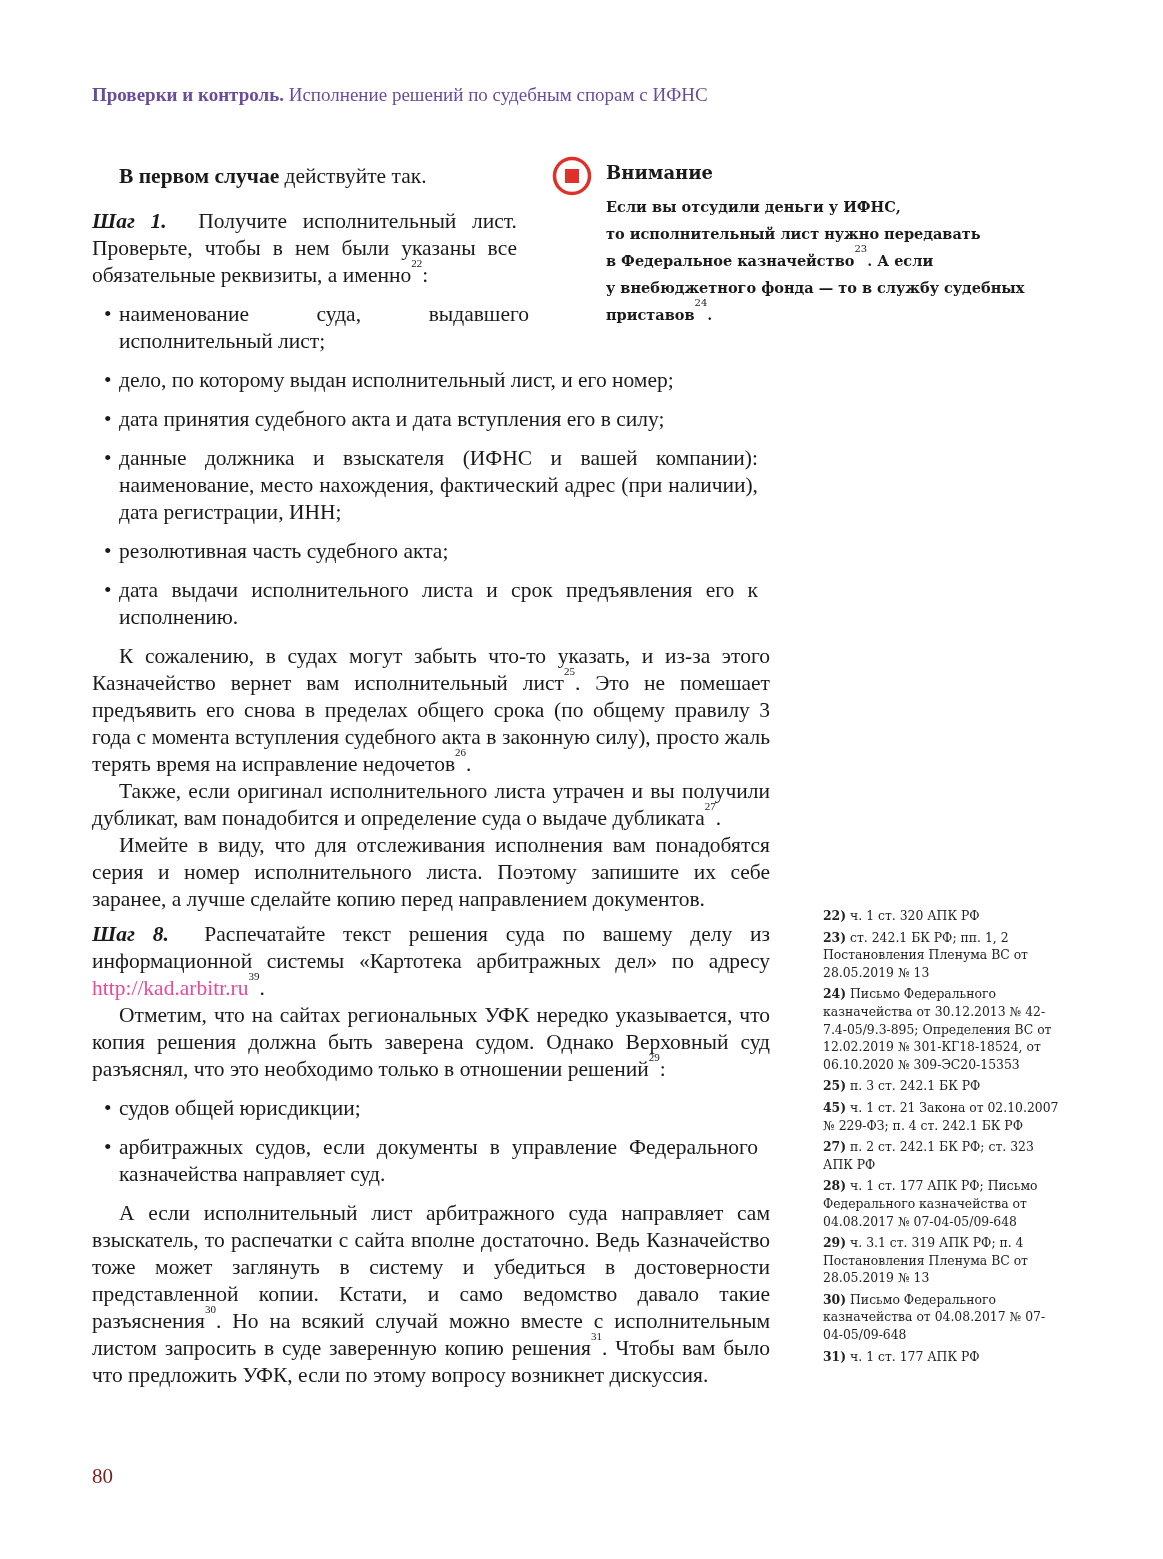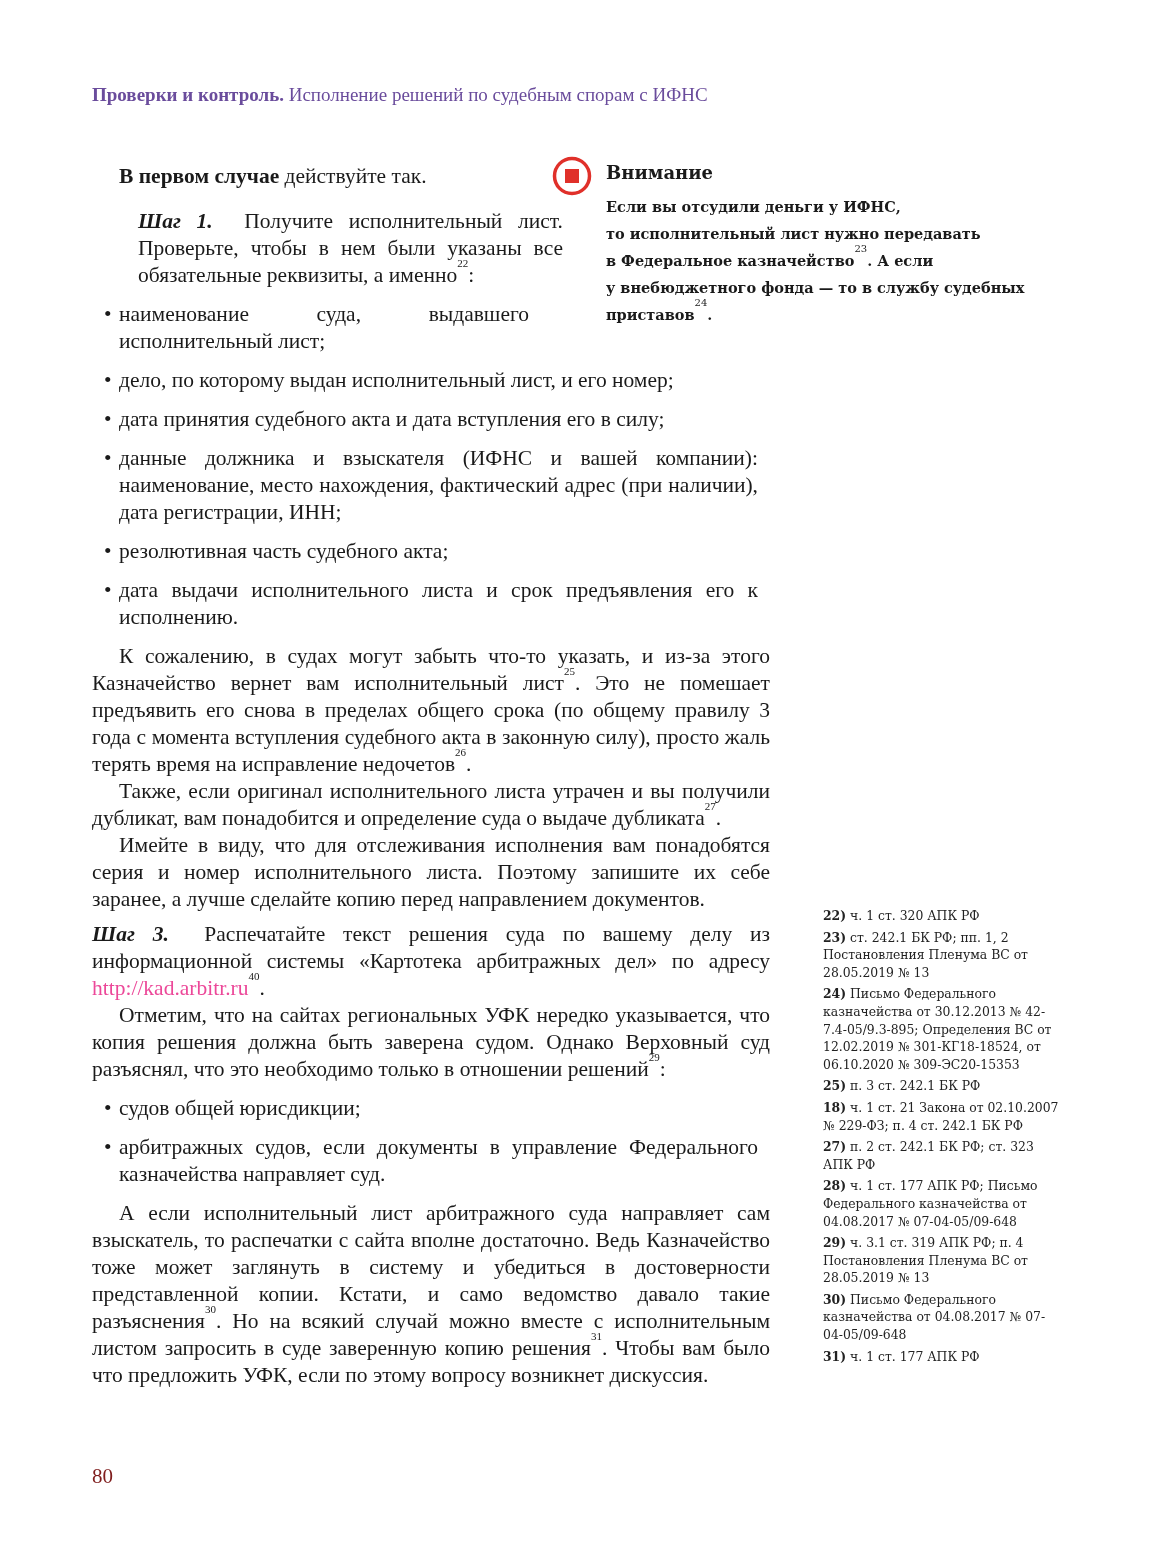--- a/index.html
+++ b/index.html
@@ -36,21 +36,21 @@
 
 <div class="header">
   <b>Проверки и контроль.</b>
   <span>Исполнение решений по судебным спорам с ИФНС</span>
 </div>
 
 <div class="main" style="top:163px;">
   <p class="p indent" style="margin-bottom:18px;">
     <b>В первом случае</b><span> действуйте так.</span>
   </p>
-  <p class="p" style="width:425px;margin-left:46px;">
+  <p class="p" style="width:425px;">
     <span class="step-label">Шаг 1.</span>&nbsp;
     <span>Получите исполнительный лист. Проверьте, чтобы в нем были указаны все обязательные реквизиты, а именно</span><sup>22</sup><span>:</span>
   </p>
   <p class="bullet" style="width:410px;"><span>наименование суда, выдавшего исполнительный лист;</span></p>
   <p class="bullet"><span>дело, по которому выдан исполнительный лист, и его номер;</span></p>
   <p class="bullet"><span>дата принятия судебного акта и дата вступления его в силу;</span></p>
   <p class="bullet"><span>данные должника и взыскателя (ИФНС и вашей компании): наименование, место нахождения, фактический адрес (при наличии), дата регистрации, ИНН;</span></p>
   <p class="bullet"><span>резолютивная часть судебного акта;</span></p>
   <p class="bullet"><span>дата выдачи исполнительного листа и срок предъявления его к исполнению.</span></p>
   <p class="p indent">
@@ -72,39 +72,39 @@
     <div>Если вы отсудили деньги у ИФНС,</div>
     <div>то исполнительный лист нужно передавать</div>
     <div><span>в Федеральное казначейство</span><sup>23</sup><span>. А если</span></div>
     <div>у внебюджетного фонда — то в службу судебных</div>
     <div><span>приставов</span><sup>24</sup><span>.</span></div>
   </div>
 </div>
 
 <div class="main" style="top:921px;">
   <p class="p">
-    <span class="step-label">Шаг 3.</span>&nbsp;
-    <span>Распечатайте текст решения суда по вашему делу из информационной системы «Картотека арбитражных дел» по  адресу </span><span class="link">http://kad.arbitr.ru</span><sup>40</sup><span>.</span>
+    <span class="step-label">Шаг 8.</span>&nbsp;
+    <span>Распечатайте текст решения суда по вашему делу из информационной системы «Картотека арбитражных дел» по  адресу </span><span class="link">http://kad.arbitr.ru</span><sup>39</sup><span>.</span>
   </p>
   <p class="p indent">
     <span>Отметим, что на сайтах региональных УФК нередко указывается, что копия решения должна быть заверена судом. Однако Верховный суд разъяснял, что это необходимо только в отношении решений</span><sup>29</sup><span>:</span>
   </p>
   <p class="bullet"><span>судов общей юрисдикции;</span></p>
   <p class="bullet"><span>арбитражных судов, если документы в управление Федерального казначейства  направляет суд.</span></p>
   <p class="p indent">
     <span>А если исполнительный лист арбитражного суда направляет сам взыскатель, то распечатки с сайта вполне достаточно. Ведь Казначейство тоже может заглянуть в систему и убедиться в достоверности представленной копии. Кстати, и само ведомство давало такие разъяснения</span><sup>30</sup><span>. Но на всякий случай можно вместе с исполнительным листом запросить в суде заверенную копию решения</span><sup>31</sup><span>. Чтобы вам было что предложить УФК, если по этому вопросу возникнет дискуссия.</span>
   </p>
 </div>
 
 <div class="footnotes">
   <p class="fn"><span class="fn-num">22)</span> <span>ч. 1 ст. 320 АПК РФ</span></p>
   <p class="fn"><span class="fn-num">23)</span> <span>ст. 242.1 БК РФ; пп. 1, 2 Постановления Пленума ВС от 28.05.2019 № 13</span></p>
   <p class="fn"><span class="fn-num">24)</span> <span>Письмо Федерального казначейства от 30.12.2013 № 42-7.4-05/9.3-895; Определения ВС от 12.02.2019 № 301-КГ18-18524, от 06.10.2020 № 309-ЭС20-15353</span></p>
   <p class="fn"><span class="fn-num">25)</span> <span>п. 3 ст. 242.1 БК РФ</span></p>
-  <p class="fn"><span class="fn-num">18)</span> <span>ч. 1 ст. 21 Закона от 02.10.2007 № 229-ФЗ; п. 4 ст. 242.1 БК РФ</span></p>
+  <p class="fn"><span class="fn-num">45)</span> <span>ч. 1 ст. 21 Закона от 02.10.2007 № 229-ФЗ; п. 4 ст. 242.1 БК РФ</span></p>
   <p class="fn"><span class="fn-num">27)</span> <span>п. 2 ст. 242.1 БК РФ; ст. 323 АПК РФ</span></p>
   <p class="fn"><span class="fn-num">28)</span> <span>ч. 1 ст. 177 АПК РФ; Письмо Федерального казначейства от 04.08.2017 № 07-04-05/09-648</span></p>
   <p class="fn"><span class="fn-num">29)</span> <span>ч. 3.1 ст. 319 АПК РФ; п. 4 Постановления Пленума ВС от 28.05.2019 № 13</span></p>
   <p class="fn"><span class="fn-num">30)</span> <span>Письмо Федерального казначейства от 04.08.2017 № 07-04-05/09-648</span></p>
   <p class="fn"><span class="fn-num">31)</span> <span>ч. 1 ст. 177 АПК РФ</span></p>
 </div>
 
 <div class="page-num">80</div>
 
 </body></html>

